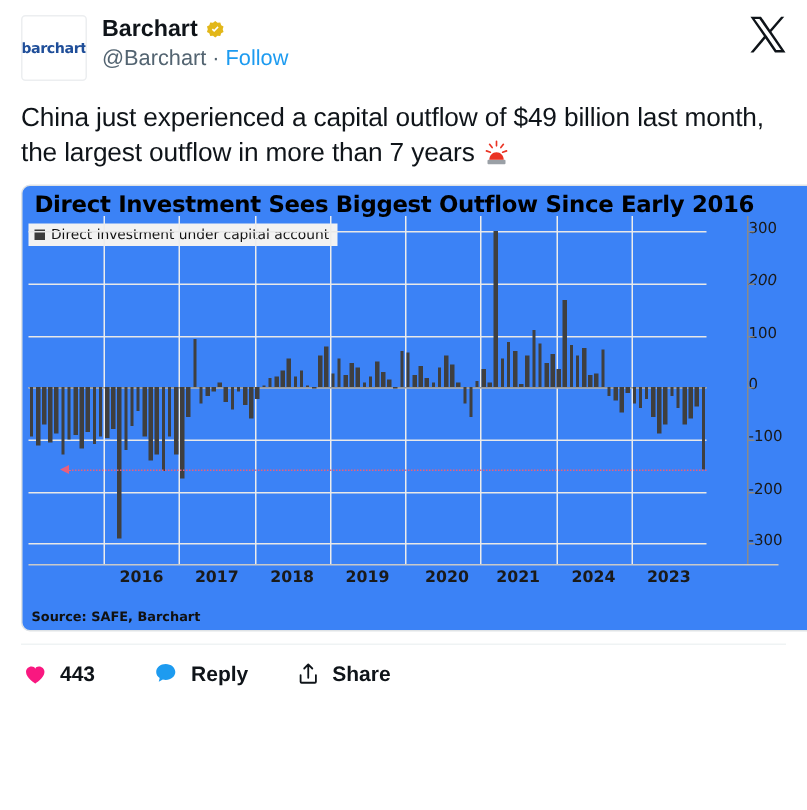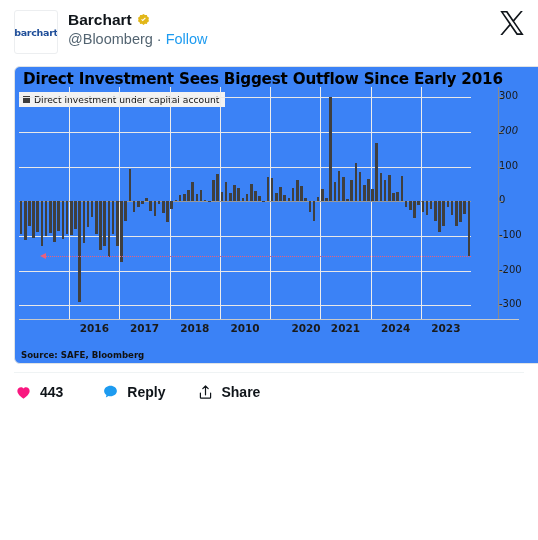--- a/index.html
+++ b/index.html
@@ -158,33 +158,38 @@
       <div class="row-name">
         <span class="display-name">Barchart</span>
         <span class="verified">
           <svg viewBox="0 0 22 22" width="15" height="15">
             <path fill="#e2b719" d="M11 1.5l2.2 1.6 2.7-.2.9 2.6 2.3 1.4-.8 2.6.8 2.6-2.3 1.4-.9 2.6-2.7-.2L11 17.5l-2.2-1.6-2.7.2-.9-2.6-2.3-1.4.8-2.6-.8-2.6 2.3-1.4.9-2.6 2.7.2z"></path>
             <path fill="#fff" d="M9.9 12.2L7.6 9.9l1.1-1.1 1.2 1.2 3.3-3.3 1.1 1.1z"></path>
           </svg>
         </span>
       </div>
       <div class="row-handle">
-        <span class="handle">@Bloomberg</span>
+        <span class="handle">@Barchart</span>
         <span class="dot-sep">·</span>
         <a class="follow-link" href="#">Follow</a>
       </div>
     </div>
   </div>
 
   <span class="x-logo">
     <svg viewBox="0 0 24 24" width="26" height="26">
       <path fill="#0f1419" d="M14.1 10.3L22 1h-1.9l-6.9 8L7.7 1H1.2l8.3 12.1L1.2 23h1.9l7.3-8.5L16.3 23h6.5l-8.7-12.7zm-2.6 3l-.8-1.2L3.8 2.4h2.9l5.4 7.8.9 1.2 7 10.1h-2.9l-5.6-8.2z"></path>
     </svg>
   </span>
 
+  <div class="tweet-text"><span>China just experienced a capital outflow of $49 billion last month, the largest outflow in more than 7 years </span><span class="siren"><svg viewBox="0 0 16 17" width="16" height="17">
+          <rect x="2" y="13.5" width="12" height="3" rx="0.6" fill="#9aa0a6"></rect>
+          <path d="M3.2 13.5c0-2.8 2.1-5 4.8-5s4.8 2.2 4.8 5z" fill="#ea3323"></path>
+          <path d="M8 1.2v3M3.4 3.2l1.7 2.2M12.6 3.2l-1.7 2.2M1.3 7.6l2.6.9M14.7 7.6l-2.6.9" stroke="#ea3323" stroke-width="1.1" stroke-linecap="round"></path>
+        </svg></span></div>
 
   <div class="chart-card">
 
     <div class="chart-title">Direct Investment Sees Biggest Outflow Since Early 2016</div>
 
     <div class="chart-legend">
       <span class="legend-swatch"></span>
       <span class="legend-label">Direct investment under capital account</span>
     </div>
 
@@ -334,28 +339,28 @@
         <div class="y-tick-label" style="top: 231.149px;">-300</div>
         <div class="y-tick-mark" style="top: 238.149px;"></div>
       </div>
     <div class="y-axis-title">100 Millions of USD</div>
 
     <div class="x-axis-line"></div>
     <div id="x-ticks">
         <div class="x-tick-label" style="left: 79.3333px;">2016</div>
         <div class="x-tick-label" style="left: 129.556px;">2017</div>
         <div class="x-tick-label" style="left: 179.778px;">2018</div>
-        <div class="x-tick-label" style="left: 230px;">2010</div>
-        <div class="x-tick-label" style="left: 291px;">2020</div>
+        <div class="x-tick-label" style="left: 230px;">2019</div>
+        <div class="x-tick-label" style="left: 283px;">2020</div>
         <div class="x-tick-label" style="left: 330.444px;">2021</div>
         <div class="x-tick-label" style="left: 380.667px;">2024</div>
         <div class="x-tick-label" style="left: 430.889px;">2023</div>
       </div>
 
-    <div class="chart-source">Source: SAFE, Bloomberg</div>
+    <div class="chart-source">Source: SAFE, Barchart</div>
   </div>
 
 
   <div class="divider"></div>
 
   <div class="actions">
     <div class="action like">
       <span class="heart">
         <svg viewBox="0 0 24 24" width="19" height="18">
           <path fill="#f91880" d="M12 21s-8.2-5.1-8.2-10.3c0-2.8 2.2-4.9 4.9-4.9 1.7 0 3 .8 3.3 1.9.3-1.1 1.6-1.9 3.3-1.9 2.7 0 4.9 2.1 4.9 4.9C20.2 15.9 12 21 12 21z"></path>

